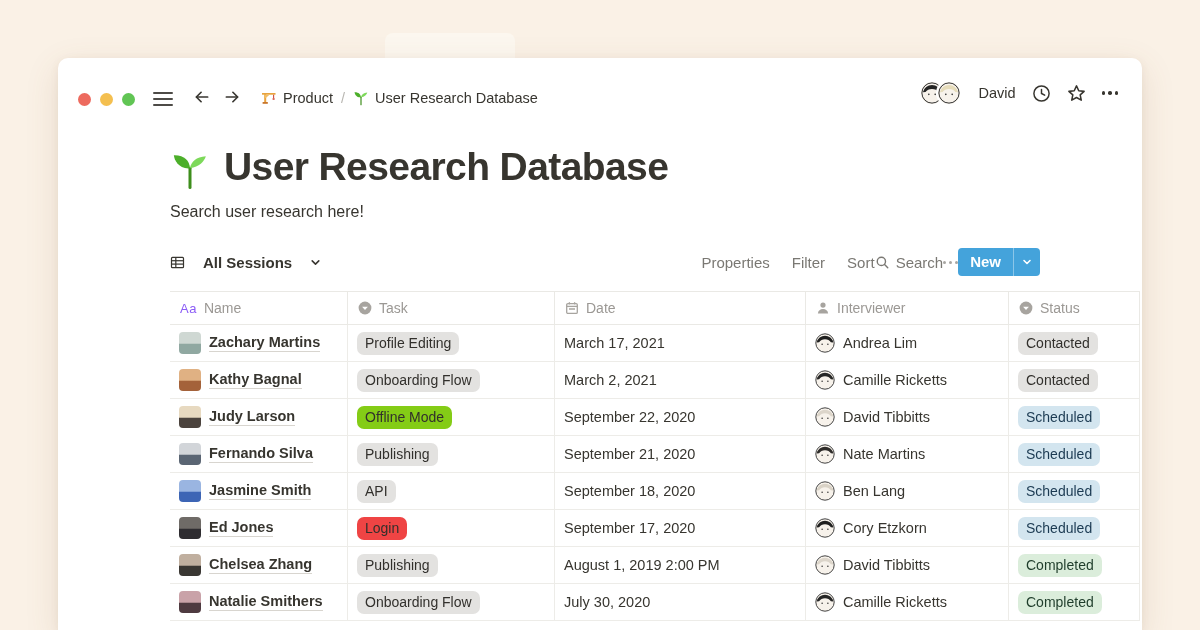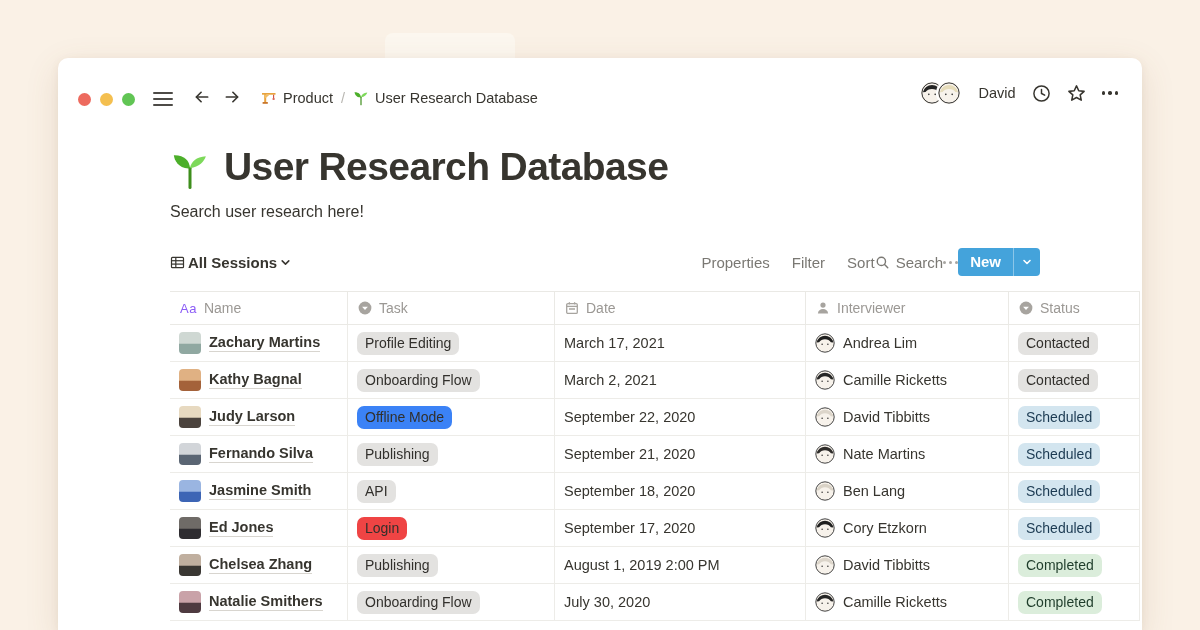--- a/index.html
+++ b/index.html
@@ -38,21 +38,21 @@
   .dots-dark { display:flex; gap:3px; }
   .dots-dark i { width:3.5px; height:3.5px; border-radius:50%; background:#37352F; }
   
   .content { padding-left:112px; }
   .title-row { display:flex; align-items:flex-end; gap:14px; margin-top:38px; }
   .page-emoji { width:40px; height:40px; }
   h1 { font-size:39px; letter-spacing:-0.6px; font-weight:700; color:#37352F; line-height:46px; }
   .subtitle { margin-top:13px; font-size:16px; color:#37352F; }
   
   .toolbar { margin-top:25px; width:970px; display:flex; align-items:center; height:32px; }
-  .view-switcher { display:flex; align-items:center; gap:3px; font-size:15px; font-weight:700; cursor:default; }
+  .view-switcher { display:flex; align-items:center; gap:18px; font-size:15px; font-weight:700; cursor:default; }
   .toolbar-right { margin-left:auto; margin-right:100px; display:flex; align-items:center; }
   .tb-action { font-size:15px; color:#7A7873; cursor:default; }
   .search-group { display:flex; align-items:center; gap:6px; color:#7A7873; font-size:15px; }
   .dots-light { display:flex; gap:3px; }
   .dots-light i { width:3px; height:3px; border-radius:50%; background:#A8A6A2; }
   .new-btn { display:flex; align-items:stretch; border-radius:4px; overflow:hidden; color:#fff; font-size:15px; font-weight:600; }
   .new-main { padding:5px 12px 6px; }
   .new-chev { display:flex; align-items:center; padding:0 8px; border-left:1px solid rgba(255,255,255,0.38); }
   
   .table { margin-top:13px; width:970px; }
@@ -304,21 +304,21 @@
      <div class="td">
        <span class="tag" style="background:#E3E2E0;color:#32302C">Contacted</span>
      </div>
           </div>
           <div class="trow">
             <div class="td">
        <span class="mini-photo" style="background:linear-gradient(180deg, #e7d9c0 0%, #e7d9c0 52%, #4b433d 53%, #4b433d 100%)"></span>
        <span class="name-text">Judy Larson</span>
      </div>
      <div class="td">
-       <span class="tag" style="background:#3b82f6;color:#32302C">Offline Mode</span>
+       <span class="tag" style="background:#84cc16;color:#32302C">Offline Mode</span>
      </div>
      <div class="td">
        <span>September 22, 2020</span>
      </div>
      <div class="td">
        <span class="face">
                 <svg width="100%" height="100%" viewBox="0 0 20 20">
                   <circle cx="10" cy="10" r="9.2" fill="#F7F2EB" stroke="#2F2F2F" stroke-width="0.9"></circle>
                   <path d="M1.7 9.4 A8.5 8.5 0 0 1 18.3 9.4 L15.9 9.2 Q13.9 6.3 10 6.3 Q6.1 6.3 4.1 9.2 Z" fill="#DCD5CA"></path>
                   <circle cx="7.1" cy="11.2" r="0.75" fill="#2F2F2F"></circle>

